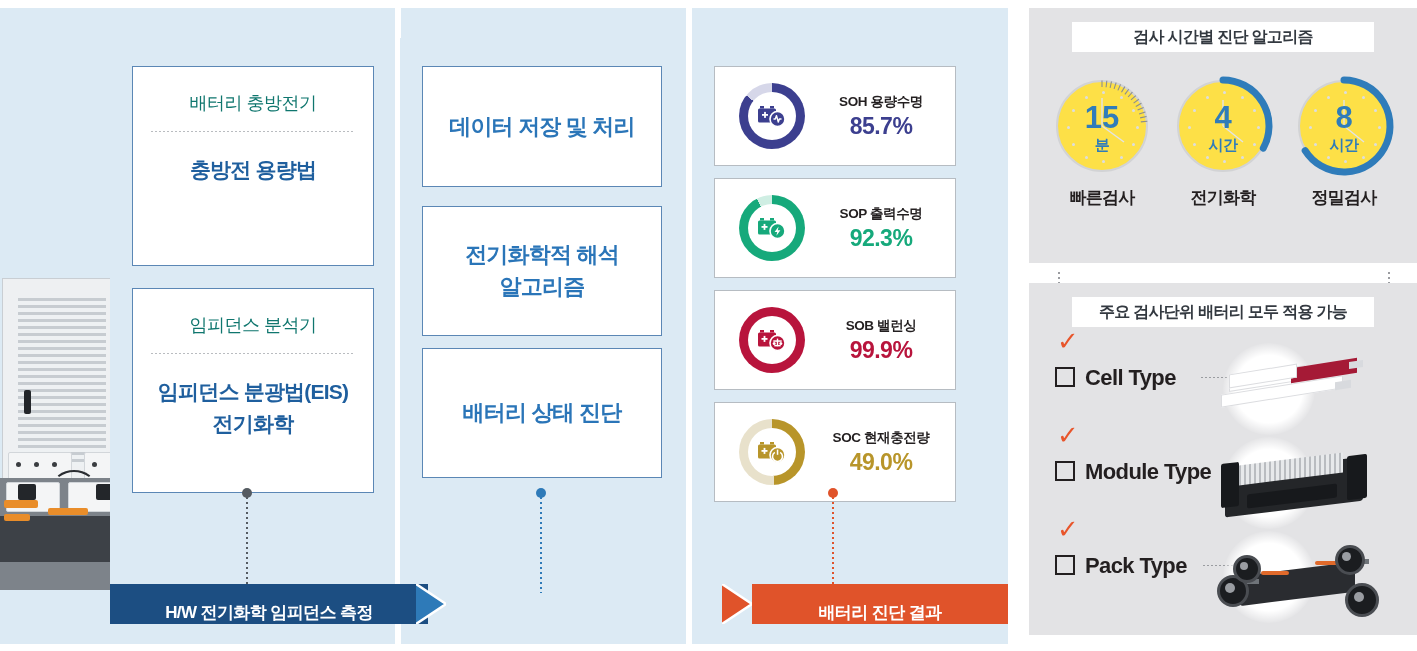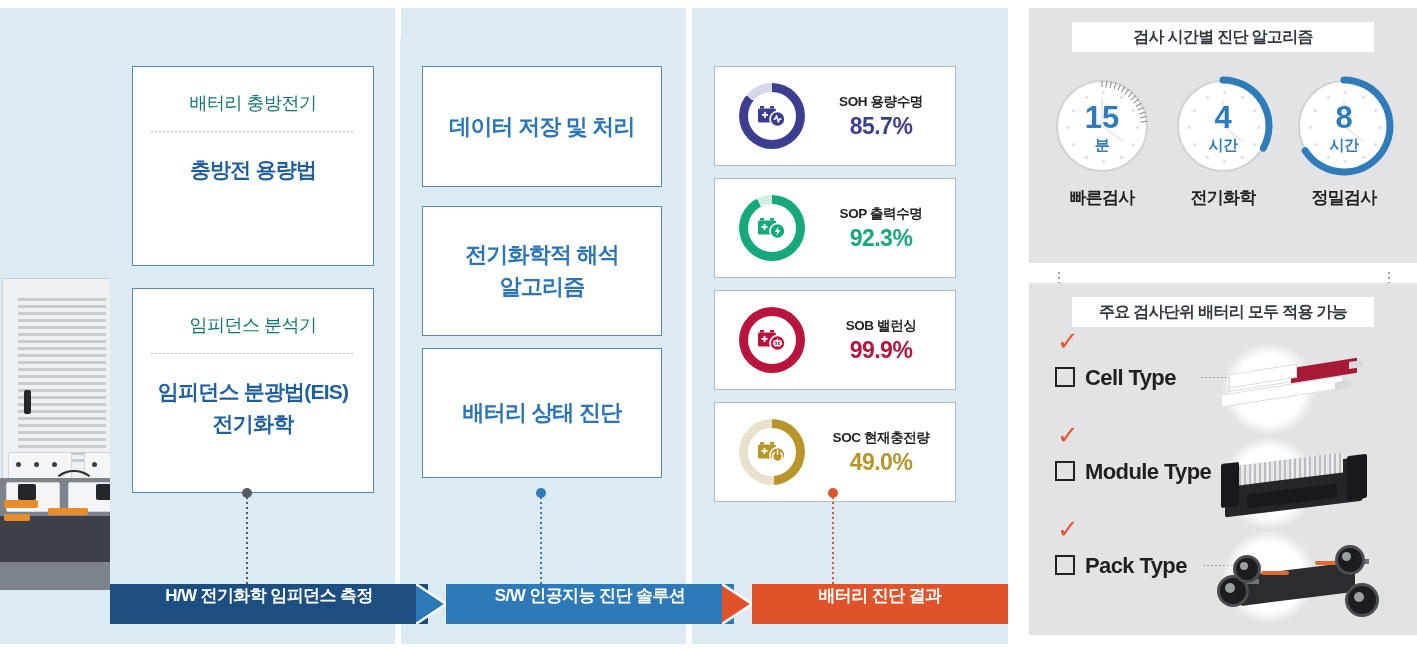--- a/index.html
+++ b/index.html
@@ -95,21 +95,21 @@
   .conn-line{position:absolute;left:0;top:9px;width:2px;
      background-image:linear-gradient(to bottom,currentColor 50%,rgba(255,255,255,0) 0%);
      background-size:2px 5px;background-repeat:repeat-y;}
 
   
   #process-bar{
     position:absolute;left:110px;top:584px;width:898px;height:40px;
   }
   .chev{
     position:absolute;top:0;height:40px;
-    display:flex;align-items:flex-start;justify-content:center;
+    display:flex;align-items:flex-end;justify-content:center;
     color:#ffffff;font-size:17px;font-weight:bold;letter-spacing:-0.6px;
   }
   .chev-arrow{
     position:absolute;top:0;width:30px;height:40px;z-index:3;
   }
 
   
   #right-top{
     position:absolute;left:1029px;top:8px;width:388px;height:255px;
     background:#e3e3e5;
@@ -121,21 +121,21 @@
   .panel-title{
     position:absolute;left:43px;top:14px;width:302px;height:30px;
     background:#ffffff;display:flex;align-items:center;justify-content:center;
     font-size:16px;font-weight:bold;color:#333940;letter-spacing:-0.7px;
   }
 
   .clock-group{position:absolute;top:72px;left:0;width:388px;height:175px;}
   .clock-item{position:absolute;width:112px;text-align:center;}
   .clock-face{
     position:relative;width:92px;height:92px;border-radius:50%;
-    background:#ffffff;border:2px solid #d2d3d5;margin:0 auto;
+    background:#fde047;border:2px solid #d2d3d5;margin:0 auto;
     box-sizing:border-box;
   }
   .clock-num{
     position:absolute;left:0;right:0;top:20px;
     font-size:31px;font-weight:bold;color:#2f7cba;line-height:1;
   }
   .clock-unit{
     position:absolute;left:0;right:0;top:54px;
     font-size:15px;font-weight:bold;color:#2f7cba;letter-spacing:-0.5px;
   }
@@ -389,23 +389,20 @@
 </div>
 
 <div id="process-bar">
   <div class="chev" id="step0" style="left:0;width:318px;background:#1c4e82;">
     <span>H/W 전기화학 임피던스 측정</span>
   </div>
   <svg class="chev-arrow" style="left:306px;" viewBox="0 0 30 40" preserveAspectRatio="none">
     <polygon points="0,0 30,20 0,40" fill="#2e7ab8"></polygon>
     <polyline points="0,0 30,20 0,40" fill="none" stroke="#ffffff" stroke-width="2.5"></polyline>
   </svg>
-  <div class="chev" id="step1" style="left:336px;width:288px;background:#2e7ab8;">
-    <span>S/W 인공지능 진단 솔루션</span>
-  </div>
   <svg class="chev-arrow" style="left:612px;" viewBox="0 0 30 40" preserveAspectRatio="none">
     <polygon points="0,0 30,20 0,40" fill="#e0532a"></polygon>
     <polyline points="0,0 30,20 0,40" fill="none" stroke="#ffffff" stroke-width="2.5"></polyline>
   </svg>
   <div class="chev" id="step2" style="left:642px;width:256px;background:#e0532a;">
     <span>배터리 진단 결과</span>
   </div>
 </div>
 
 <div id="right-top">

